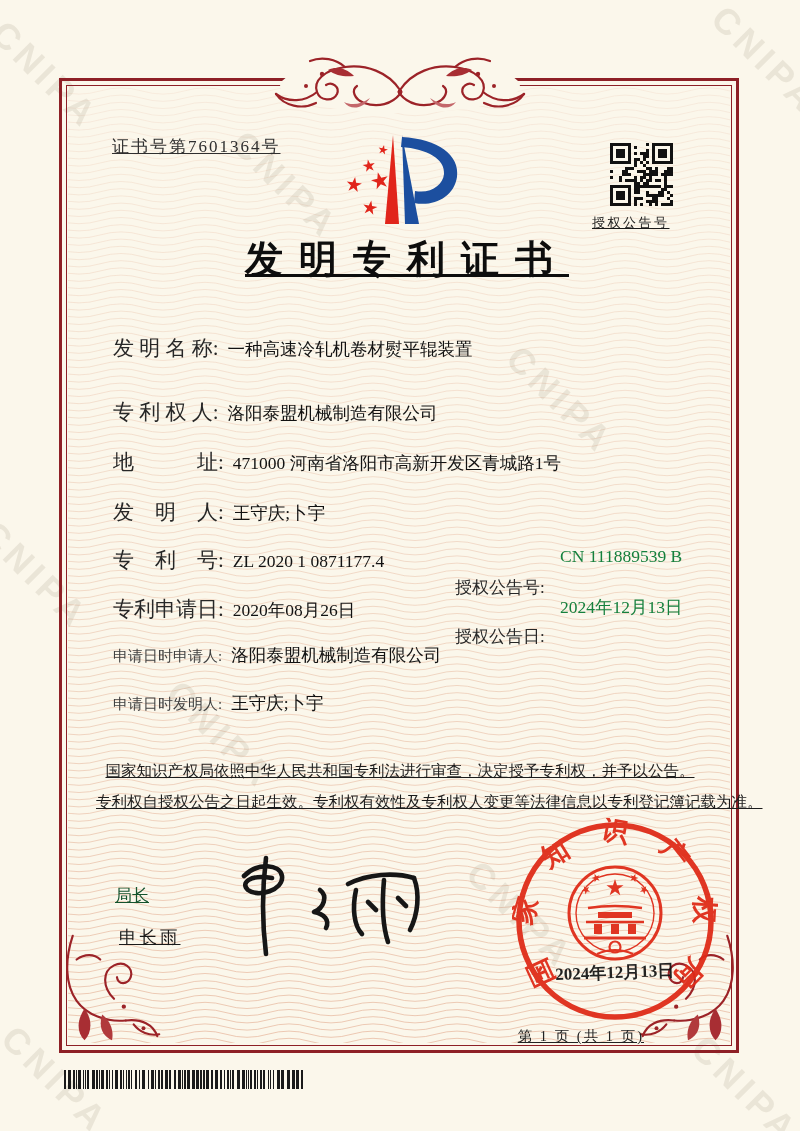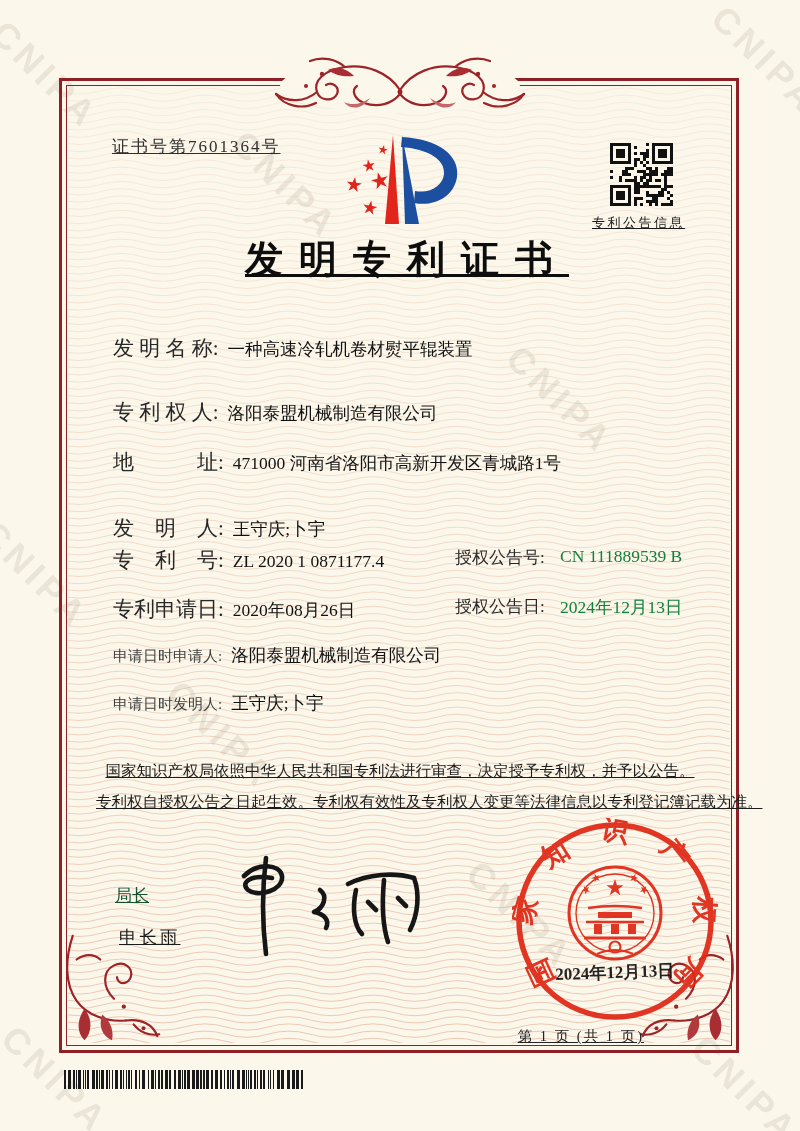--- a/index.html
+++ b/index.html
@@ -25,21 +25,21 @@
   .orn{position:absolute;z-index:4;pointer-events:none;}
   .content{position:absolute;z-index:5;white-space:nowrap;text-decoration:underline;}
   .cert-no{left:112px;top:135px;font-size:17px;letter-spacing:2px;color:#2f2f2f;}
   .qr-label{left:592px;top:214px;font-size:13px;letter-spacing:2.5px;color:#1a1a1a;}
   .title{left:0;top:234px;width:800px;text-align:center;font-size:38px;font-weight:700;
          letter-spacing:16px;padding-left:14px;box-sizing:border-box;color:#0d0d0d;}
   .row{position:absolute;left:113px;z-index:5;white-space:nowrap;width:620px;}
   .flabel{display:inline-block;min-width:97px;font-size:21px;color:#272727;}
   .flabel-sm{display:inline-block;min-width:105px;font-size:15px;color:#404040;}
   .fvalue{font-size:17.5px;color:#121212;margin-left:9px;}
-  .rlabel{position:absolute;left:342px;font-size:17px;color:#272727;}
+  .rlabel{position:absolute;left:342px;font-size:17px;color:#272727;margin-top:30px;}
   .rvalue{position:absolute;left:447px;font-size:17.5px;color:#15803d;}
   .statement{left:96px;top:755px;width:608px;text-align:center;
              font-size:15.5px;line-height:31px;color:#1c1c1c;white-space:nowrap;}
   .comm-title{left:115px;top:884px;font-size:17px;color:#14532d;}
   .comm-name{left:113px;top:925px;font-size:17.5px;letter-spacing:3px;color:#1a1a1a;margin-left:6px;}
   .footer{left:0;top:1027px;width:644px;text-align:right;font-size:14.5px;
           letter-spacing:2px;color:#222;}
   svg.abs{position:absolute;z-index:6;}
 </style>
 </head>
@@ -372,34 +372,34 @@
       <rect x="60" y="57" width="3" height="3" fill="#111"></rect>
       <rect x="24" y="60" width="3" height="3" fill="#111"></rect>
       <rect x="30" y="60" width="3" height="3" fill="#111"></rect>
       <rect x="39" y="60" width="3" height="3" fill="#111"></rect>
       <rect x="45" y="60" width="3" height="3" fill="#111"></rect>
       <rect x="51" y="60" width="3" height="3" fill="#111"></rect>
       <rect x="54" y="60" width="3" height="3" fill="#111"></rect>
       <rect x="57" y="60" width="3" height="3" fill="#111"></rect>
       <rect x="60" y="60" width="3" height="3" fill="#111"></rect>
     </svg>
-  <div class="content qr-label">专利公告信息</div>
+  <div class="content qr-label">授权公告号</div>
 
   <div class="content title">发明专利证书</div>
 
   <div class="row" style="top:334px">
     <span class="flabel">发 明 名 称:</span><span class="fvalue">一种高速冷轧机卷材熨平辊装置</span>
   </div>
   <div class="row" style="top:398px">
     <span class="flabel">专 利 权 人:</span><span class="fvalue">洛阳泰盟机械制造有限公司</span>
   </div>
   <div class="row" style="top:448px">
     <span class="flabel">地　　　址:</span><span class="fvalue">471000 河南省洛阳市高新开发区青城路1号</span>
   </div>
-  <div class="row" style="top:514px">
+  <div class="row" style="top:498px">
     <span class="flabel">发　明　人:</span><span class="fvalue">王守庆;卜宇</span>
   </div>
   <div class="row" style="top:546px">
     <span class="flabel">专　利　号:</span><span class="fvalue">ZL 2020 1 0871177.4</span>
     <span class="rlabel">授权公告号:</span><span class="rvalue">CN 111889539 B</span>
   </div>
   <div class="row" style="top:595px">
     <span class="flabel">专利申请日:</span><span class="fvalue">2020年08月26日</span>
     <span class="rlabel">授权公告日:</span><span class="rvalue">2024年12月13日</span>
   </div>

